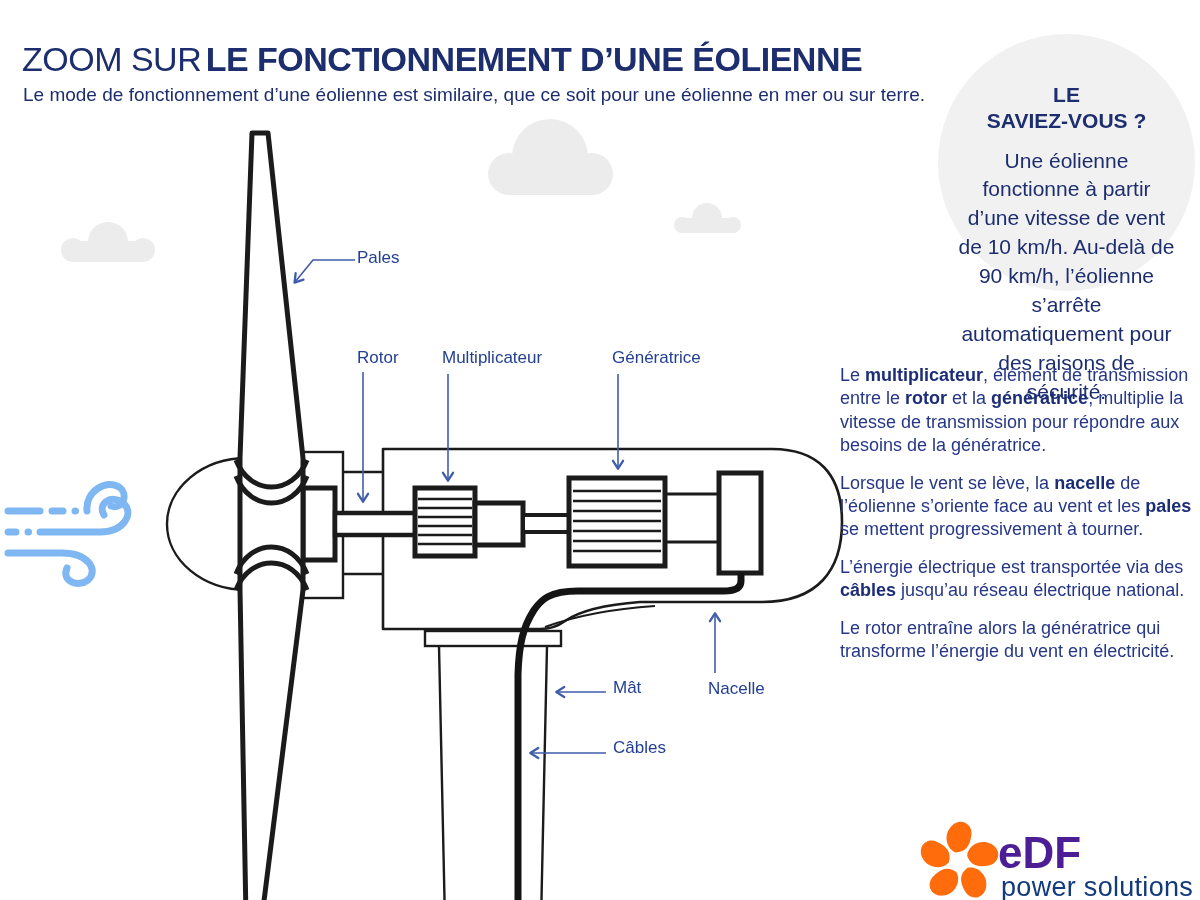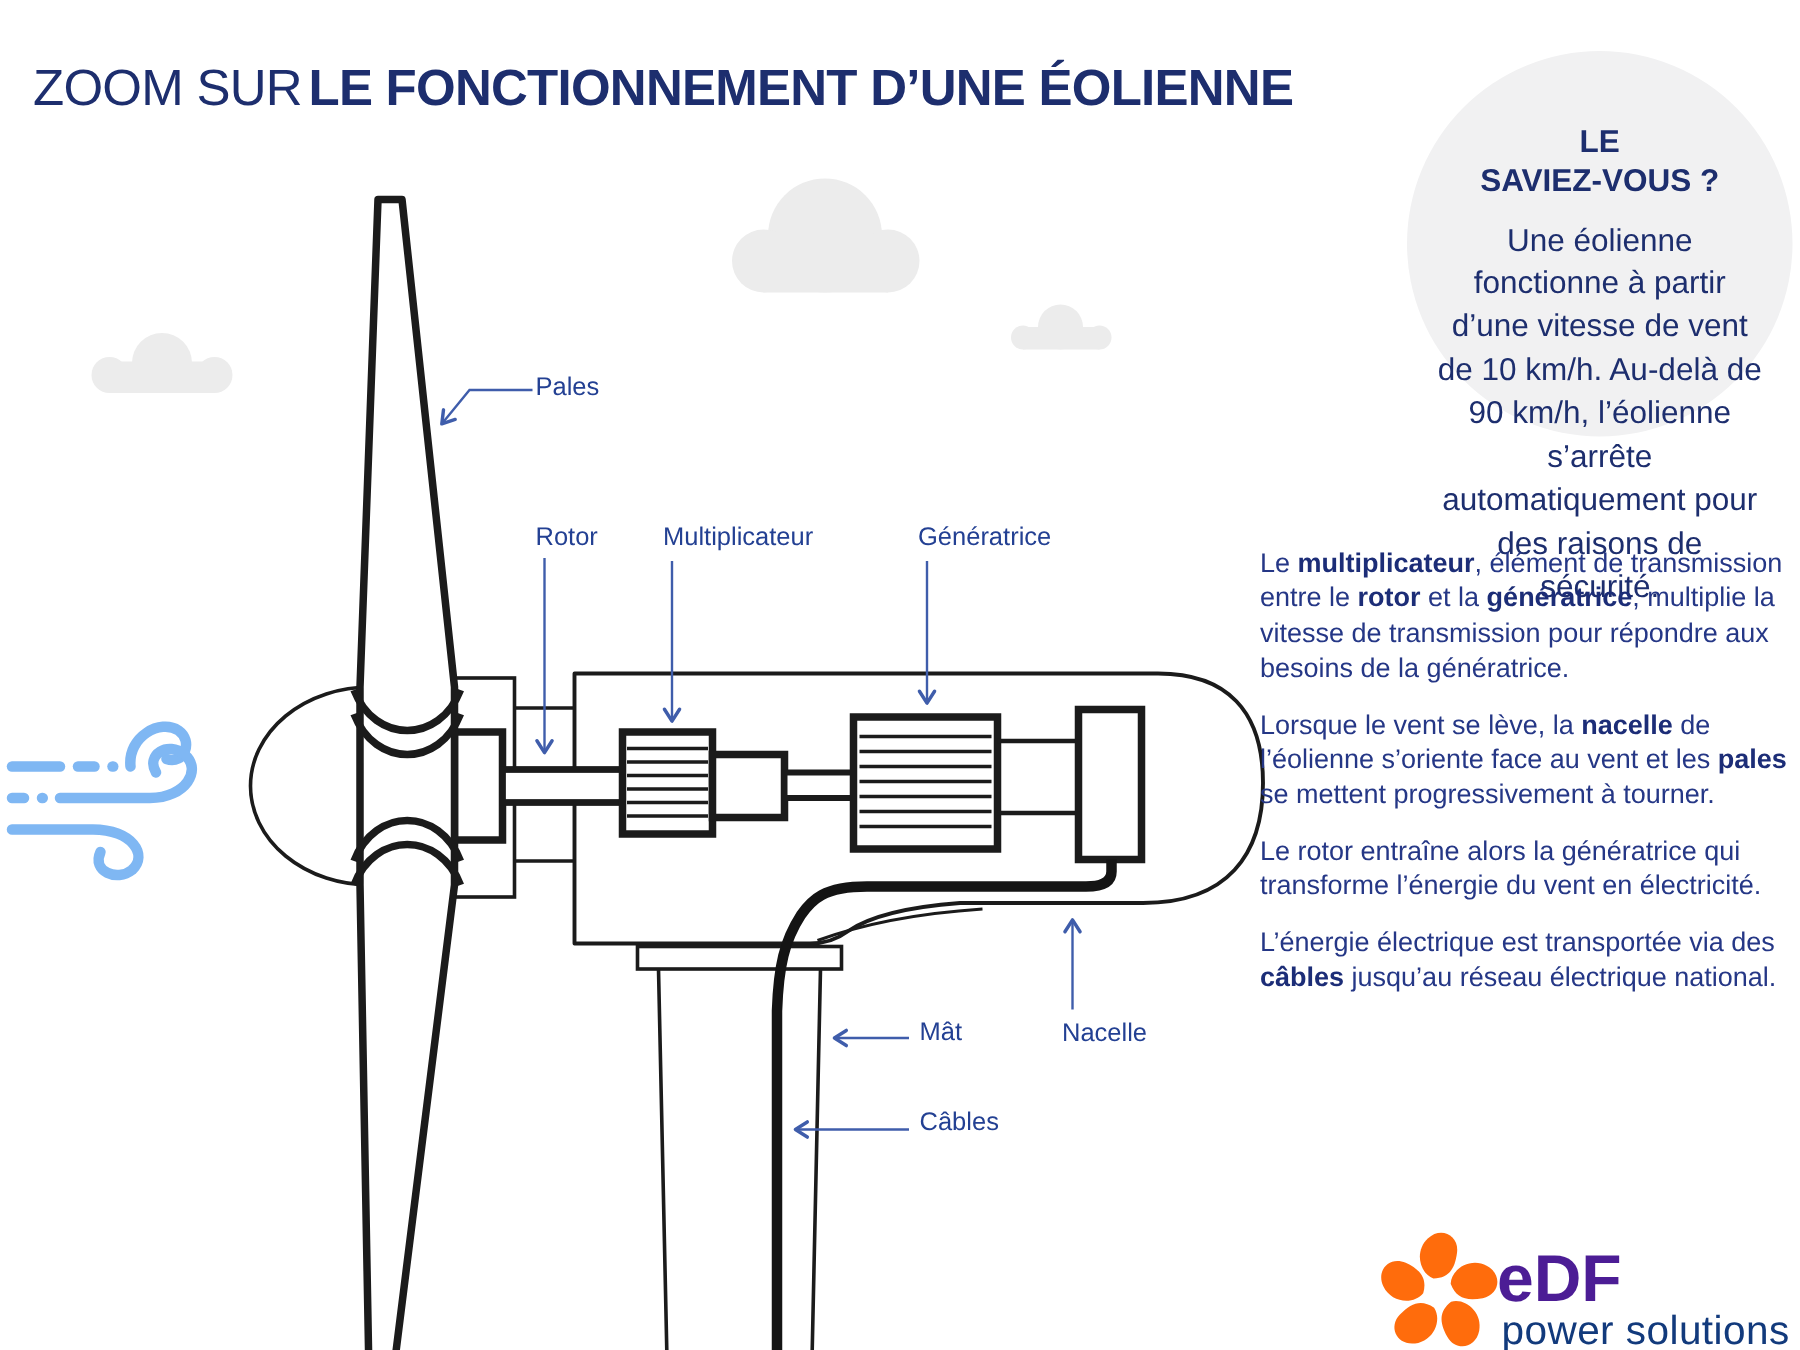--- a/index.html
+++ b/index.html
@@ -34,20 +34,21 @@
 </style>
 </head>
 <body>
 
 <div class="canvas">
 
   <div class="title">
     <span class="light">ZOOM SUR</span>
     <span class="bold">LE FONCTIONNEMENT D’UNE ÉOLIENNE</span>
   </div>
+  <div class="subtitle">Le mode de fonctionnement d’une éolienne est similaire, que ce soit pour une éolienne en mer ou sur terre.</div>
 
   <svg class="scene" viewBox="0 0 1200 900" aria-hidden="true">
     <defs>
       <marker id="arw" viewBox="0 0 10 10" refX="7" refY="5" markerWidth="9" markerHeight="9" orient="auto-start-reverse">
         <path d="M2,1.5 L7.5,5 L2,8.5" fill="none" stroke="#3f5dab" stroke-width="1.6" stroke-linecap="round" stroke-linejoin="round"></path>
       </marker>
     </defs>
 
     <g fill="#ececec">
       <circle cx="108" cy="218" r="20"></circle>
@@ -151,20 +152,20 @@
     <h2>
       <span>LE</span><br>
       <span>SAVIEZ-VOUS ?</span>
     </h2>
     <p>Une éolienne fonctionne à partir d’une vitesse de vent de 10 km/h. Au-delà de 90 km/h, l’éolienne s’arrête automatiquement pour des raisons de sécurité.</p>
   </div>
 
   <div class="desc">
     <p><span>Le </span><b>multiplicateur</b><span>, élément de transmission entre le </span><b>rotor</b><span> et la </span><b>génératrice</b><span>, multiplie la vitesse de transmission pour répondre aux besoins de la génératrice.</span></p>
     <p><span>Lorsque le vent se lève, la </span><b>nacelle</b><span> de l’éolienne s’oriente face au vent et les </span><b>pales</b><span> se mettent progressivement à tourner.</span></p>
+    <p><span>L’énergie électrique est transportée via des </span><b>câbles</b><span> jusqu’au réseau électrique national.</span></p>
     <p><span>Le rotor entraîne alors la génératrice qui transforme l’énergie du vent en électricité.</span></p>
-    <p><span>L’énergie électrique est transportée via des </span><b>câbles</b><span> jusqu’au réseau électrique national.</span></p>
   </div>
 
   <div class="brand">eDF</div>
   <div class="tagline">power solutions</div>
 
 </div>
 
 </body></html>

